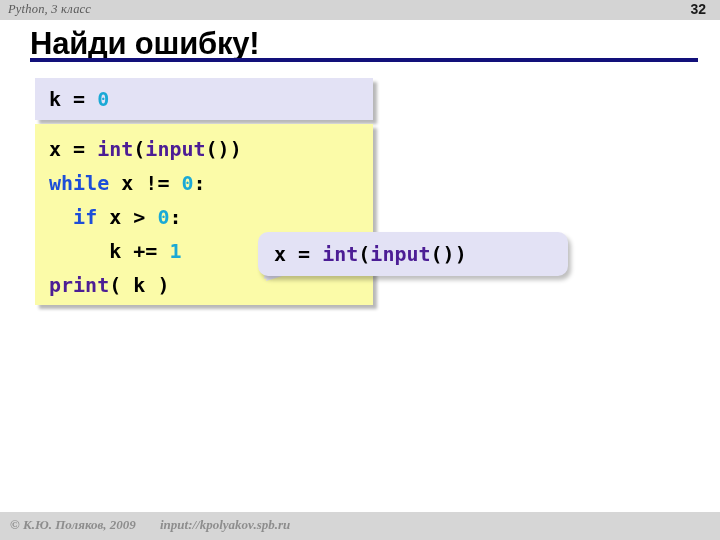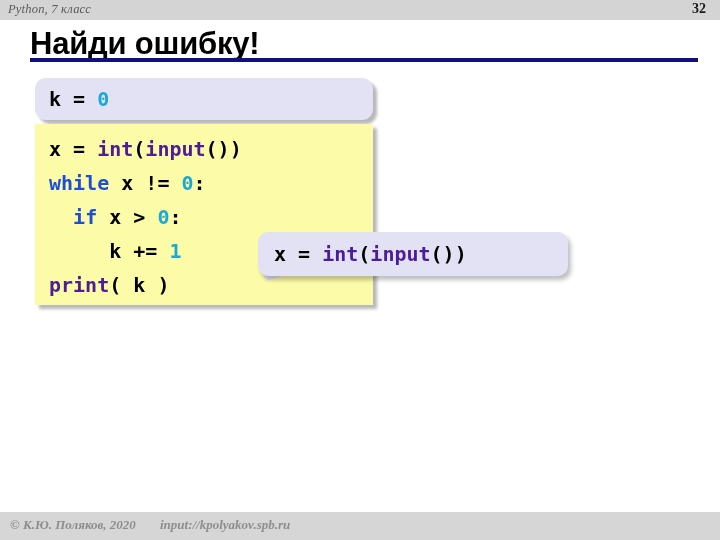--- a/index.html
+++ b/index.html
@@ -29,21 +29,21 @@
     font-family: "Liberation Serif", serif;
     font-style: italic;
     font-size: 12.5px;
     color: #5a5a5a;
     letter-spacing: 0.2px;
     white-space: nowrap;
   }
   .page-number {
     position: absolute;
     right: 14px; top: 1px;
-    font-family: Liberation Serif, serif;
+    font-family: Liberation Sans, sans-serif;
     font-weight: bold;
     font-size: 14px;
     color: #1a1a1a;
   }
 
   
   .slide-title {
     position: absolute;
     left: 30px; top: 26px;
     font-family: "Liberation Sans", sans-serif;
@@ -72,21 +72,20 @@
     color: #000000;
     white-space: pre;
     box-shadow: 4px 4px 3px rgba(0,0,0,0.28);
   }
   .code-box.lavender {
     background: #e3e2f5;
     left: 35px; top: 78px;
     width: 338px;
     height: 42px;
     padding: 4px 0 0 14px;
-    border-radius: 11px;
   }
   .code-box.yellow {
     background: #fbfba8;
     left: 35px; top: 124px;
     width: 338px;
     height: 181px;
     padding: 8px 0 0 14px;
   }
   .code-line { height: 34px; }
 
@@ -155,35 +154,35 @@
     font-weight: bold;
     font-size: 13px;
     color: #8d8d8d;
     white-space: nowrap;
   }
 </style>
 </head>
 <body>
 
 <div class="topbar">
-  <div class="topbar-title">Python, 7 класс</div>
+  <div class="topbar-title">Python, 3 класс</div>
   <div class="page-number">32</div>
 </div>
 
 <div class="slide-title">Найди ошибку!</div>
 <div class="title-rule"></div>
 
 <div class="code-box lavender" id="code-block-1"><div class="code-line"><span class="tok-pl">k = </span><span class="tok-num">0</span></div></div>
 
 <div class="code-box yellow" id="code-block-2"><div class="code-line"><span class="tok-pl">x = </span><span class="tok-fn">int</span><span class="tok-pl">(</span><span class="tok-fn">input</span><span class="tok-pl">())</span></div><div class="code-line"><span class="tok-kw">while</span><span class="tok-pl"> x != </span><span class="tok-num">0</span><span class="tok-pl">:</span></div><div class="code-line"><span class="tok-pl">  </span><span class="tok-kw">if</span><span class="tok-pl"> x &gt; </span><span class="tok-num">0</span><span class="tok-pl">:</span></div><div class="code-line"><span class="tok-pl">     k += </span><span class="tok-num">1</span></div><div class="code-line"><span class="tok-fn">print</span><span class="tok-pl">( k )</span></div></div>
 
 <div class="callout">
   <svg class="callout-tail" viewBox="0 0 310 56">
     <polygon points="10,24 62,30 6,47" fill="#e3e2f5"></polygon>
     <polygon points="12,26 64,32 8,49" fill="#e3e2f5"></polygon>
   </svg>
   <div class="callout-body" id="callout-body"><span class="tok-pl">x = </span><span class="tok-fn">int</span><span class="tok-pl">(</span><span class="tok-fn">input</span><span class="tok-pl">())</span></div>
 </div>
 
 <div class="footer">
-  <div class="footer-copy">© К.Ю. Поляков, 2020</div>
+  <div class="footer-copy">© К.Ю. Поляков, 2009</div>
   <div class="footer-url">input://kpolyakov.spb.ru</div>
 </div>
 
 </body></html>

